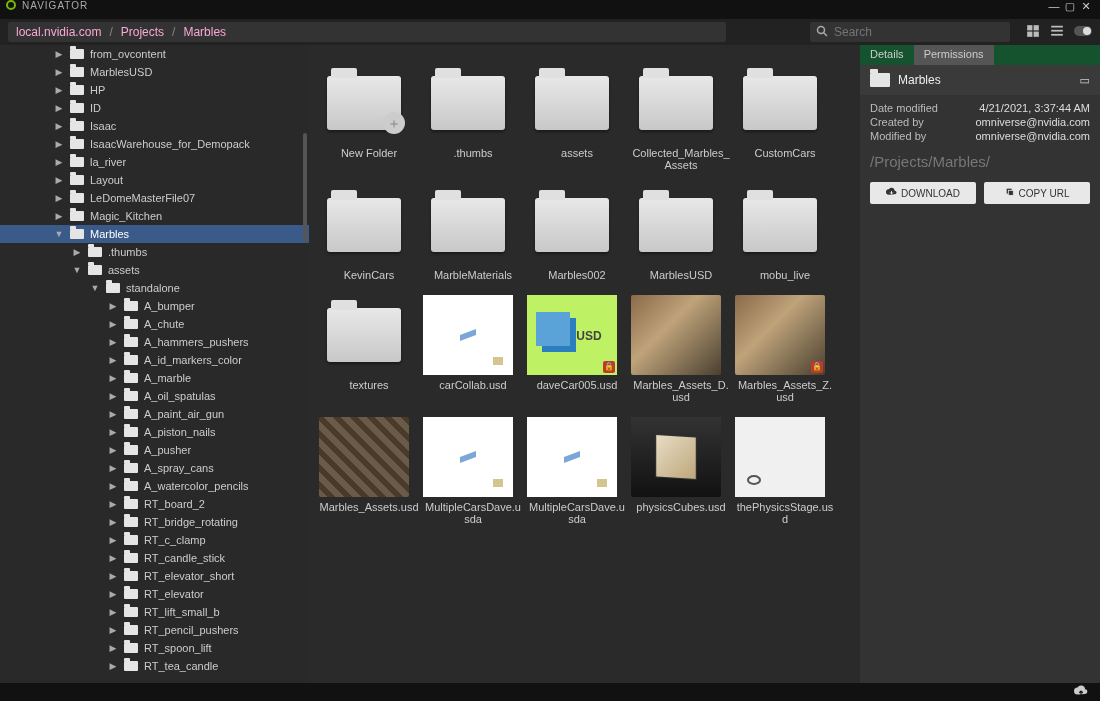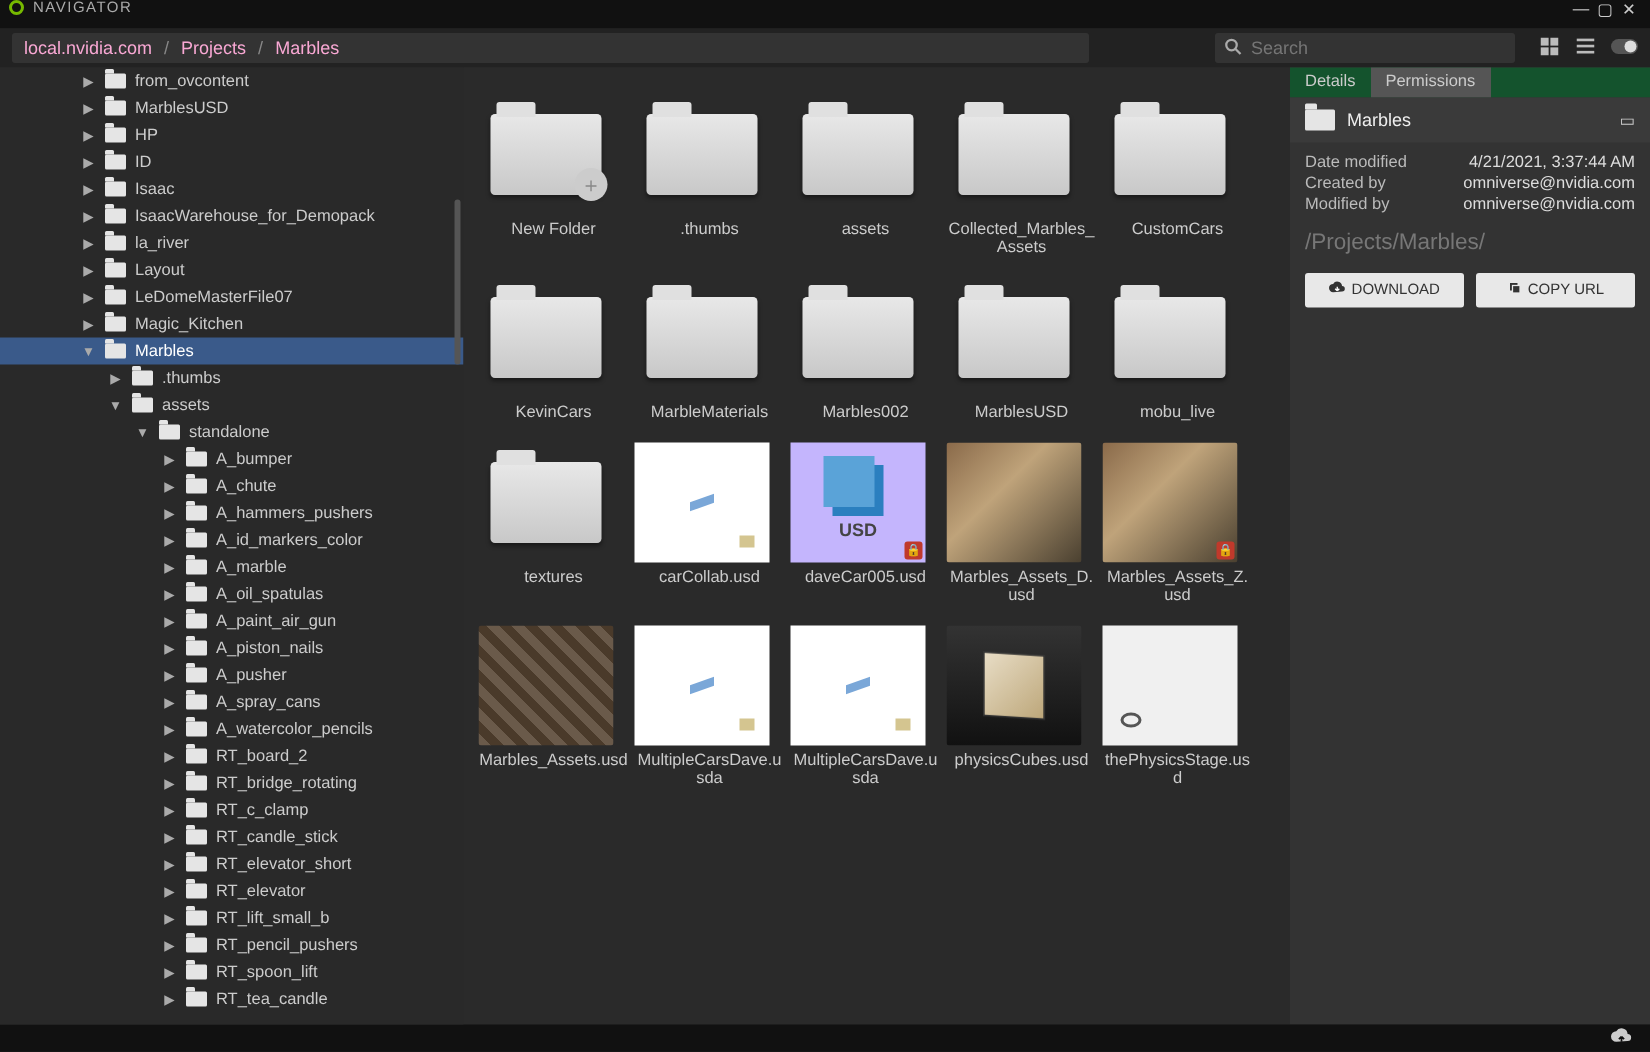--- a/index.html
+++ b/index.html
@@ -32,21 +32,21 @@
   .grid { display: flex; flex-wrap: wrap; gap: 14px 14px; align-content: flex-start; }
   .item { width: 90px; display: flex; flex-direction: column; cursor: pointer; }
   .thumb { width: 90px; height: 80px; display: flex; align-items: center; justify-content: center; position: relative; }
   .folder-big { width: 74px; height: 54px; background: linear-gradient(#e8e8e8,#c8c8c8); border-radius: 3px; position: relative; box-shadow: 0 2px 3px rgba(0,0,0,0.4); }
   .folder-big::before { content:''; position:absolute; top:-8px; left:4px; width:26px; height:10px; background:#e0e0e0; border-radius:2px 2px 0 0; }
   .folder-big.new::after { content:'＋'; position:absolute; right:-4px; bottom:-4px; width:22px; height:22px; background:#ccc; border-radius:50%; color:#888; font-size:14px; line-height:22px; text-align:center; }
   .file-thumb { width: 90px; height: 80px; background: #151515; border-radius: 2px; overflow: hidden; position: relative; }
   .file-white { width: 90px; height: 80px; background: #fff; display:flex; align-items:center; justify-content:center; position:relative; }
   .file-white .tiny-blue { width:16px; height:6px; background:#7aa7d8; transform: skewY(-20deg); }
   .file-white .tiny-beige { position:absolute; right:10px; bottom:10px; width:10px; height:8px; background:#d4c590; }
-  .usd-ico-wrap { width:90px; height:80px; background:#c4b5fd; display:flex; flex-direction:column; align-items:center; justify-content:center; }
+  .usd-ico-wrap { width:90px; height:80px; background:#bef264; display:flex; align-items:center; justify-content:center; }
   .usd-ico { width:34px; height:34px; background:#2b7fbf; position:relative; }
   .usd-ico::before { content:''; position:absolute; left:-6px; top:-6px; width:34px; height:34px; background:#5aa3d8; }
   .usd-label { font-size:12px; font-weight:bold; color:#444; margin-top:2px; }
   .lock-badge { position:absolute; right:2px; bottom:2px; width:12px; height:12px; background:#c0392b; border-radius:2px; color:#fff; font-size:8px; line-height:12px; text-align:center; }
   .img-a { width:100%; height:100%; background: linear-gradient(135deg,#8a6a4a 0%, #bfa37a 40%, #4a4030 100%); }
   .img-b { width:100%; height:100%; background: linear-gradient(#333,#111); display:flex; align-items:center; justify-content:center; }
   .cube { width:44px; height:44px; background:linear-gradient(135deg,#e8ddc6,#bda77a); transform: rotateX(10deg) rotateY(20deg); border:1px solid #333; }
   .img-c { width:100%; height:100%; background: repeating-linear-gradient(45deg,#6a5a4a,#6a5a4a 6px,#4a3a2a 6px,#4a3a2a 12px); }
   .caption { margin-top:4px; font-size:11px; color:#ccc; text-align:center; width:100px; line-height:12px; word-break: break-word; }
   .details { width: 240px; background: #333; display:flex; flex-direction:column; font-size:11px; }

